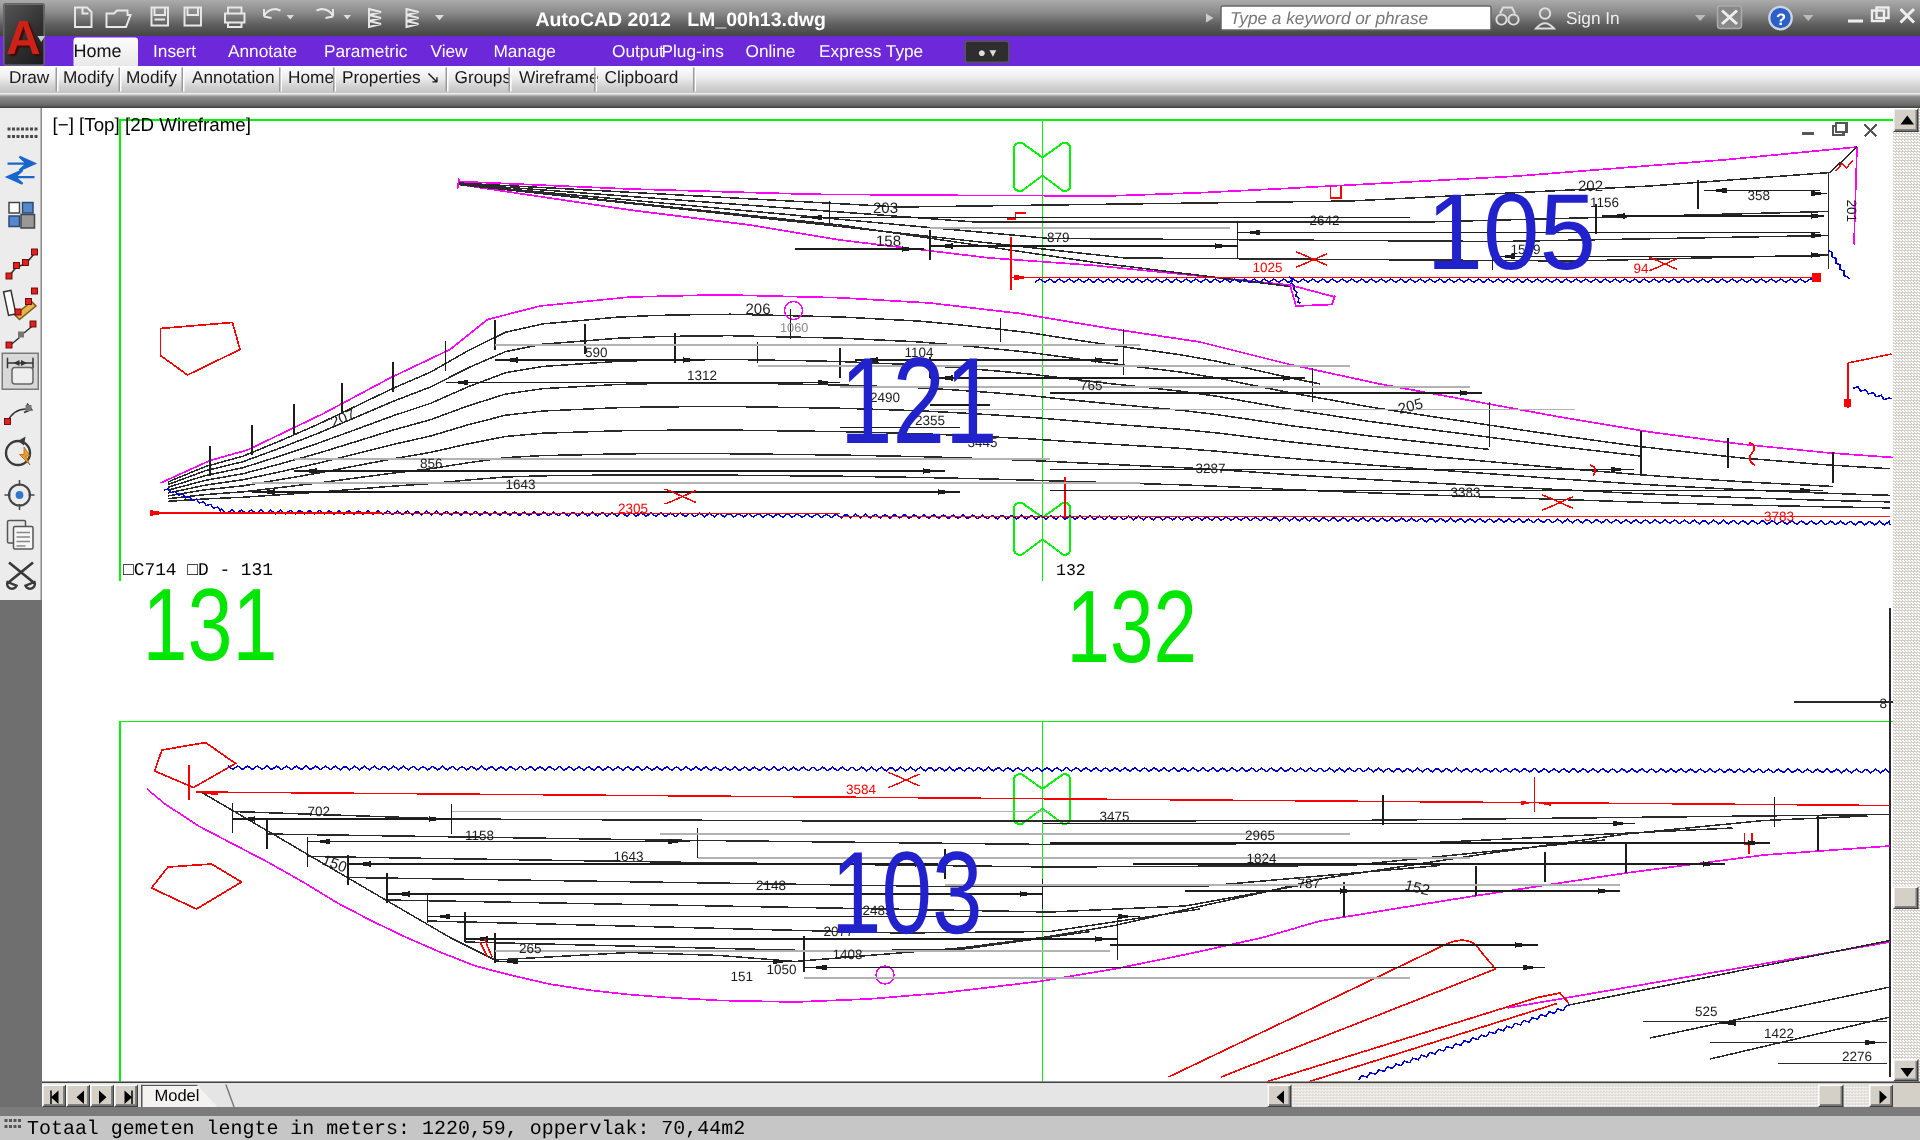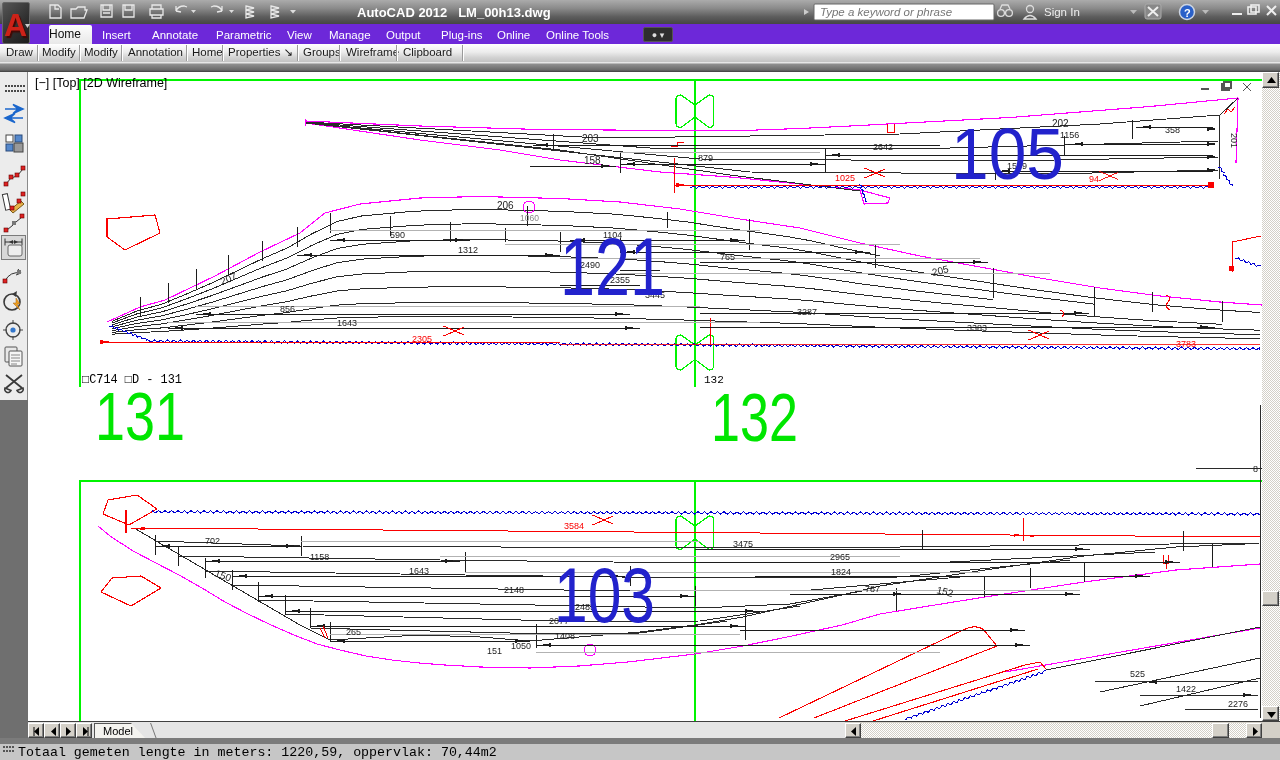--- a/index.html
+++ b/index.html
@@ -319,24 +319,24 @@
   <rect x="1251" y="5" width="8" height="7" fill="none" stroke="#eee" stroke-width="1.6"></rect>
   <path d="M1267,6 l9,9 M1276,6 l-9,9" stroke="#eee" stroke-width="2"></path>
  </svg>
 </div>
 <div class="abs" id="tabrow">
  <span class="tab" style="left:102px">Insert</span>
  <span class="tab" style="left:152px">Annotate</span>
  <span class="tab" style="left:216px">Parametric</span>
  <span class="tab" style="left:287px">View</span>
  <span class="tab" style="left:329px">Manage</span>
- <span class="tab" style="left:386px">Output</span>
+ <span class="tab" style="left:408px">Output</span>
  <span class="tab" style="left:441px">Plug-ins</span>
  <span class="tab" style="left:497px">Online</span>
- <span class="tab" style="left:546px">Online Tools</span>
+ <span class="tab" style="left:546px">Express Type</span>
  <span style="position:absolute;left:643px;top:3px;width:30px;height:15px;background:#2e2e2e;
    border:1px solid #555;border-radius:2px;color:#ddd;font-size:9px;text-align:center;line-height:14px">● ▾</span>
 </div>
 <div class="abs" id="hometab">Home</div>
 <div class="abs" id="panelrow">
  <span class="plabel" style="left:6px">Draw</span>
     <span class="psep" style="left:37px"></span>
  <span class="plabel" style="left:42px">Modify</span>
     <span class="psep" style="left:79px"></span>
  <span class="plabel" style="left:84px">Modify</span>

